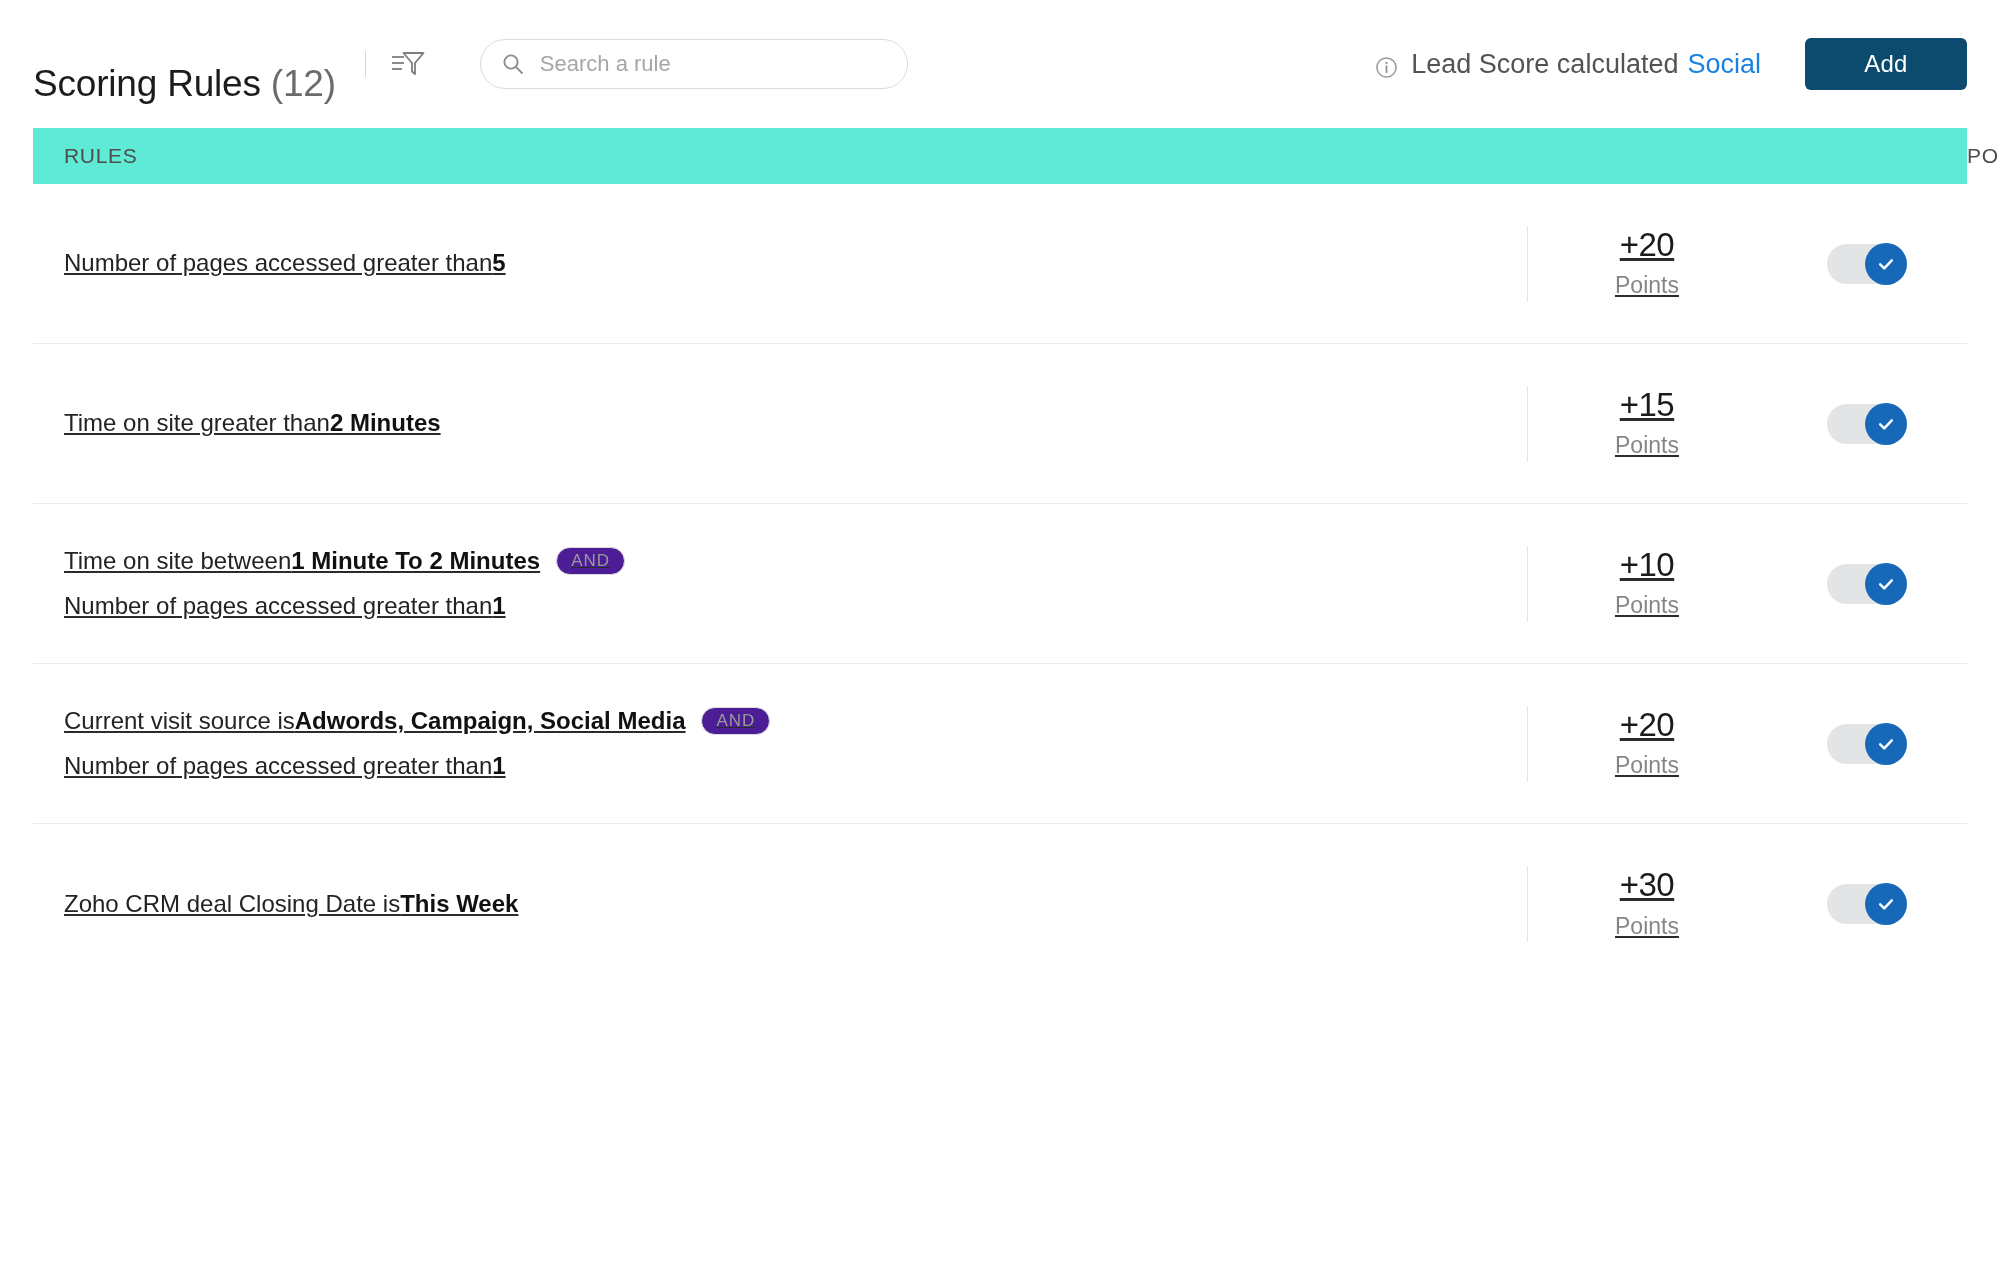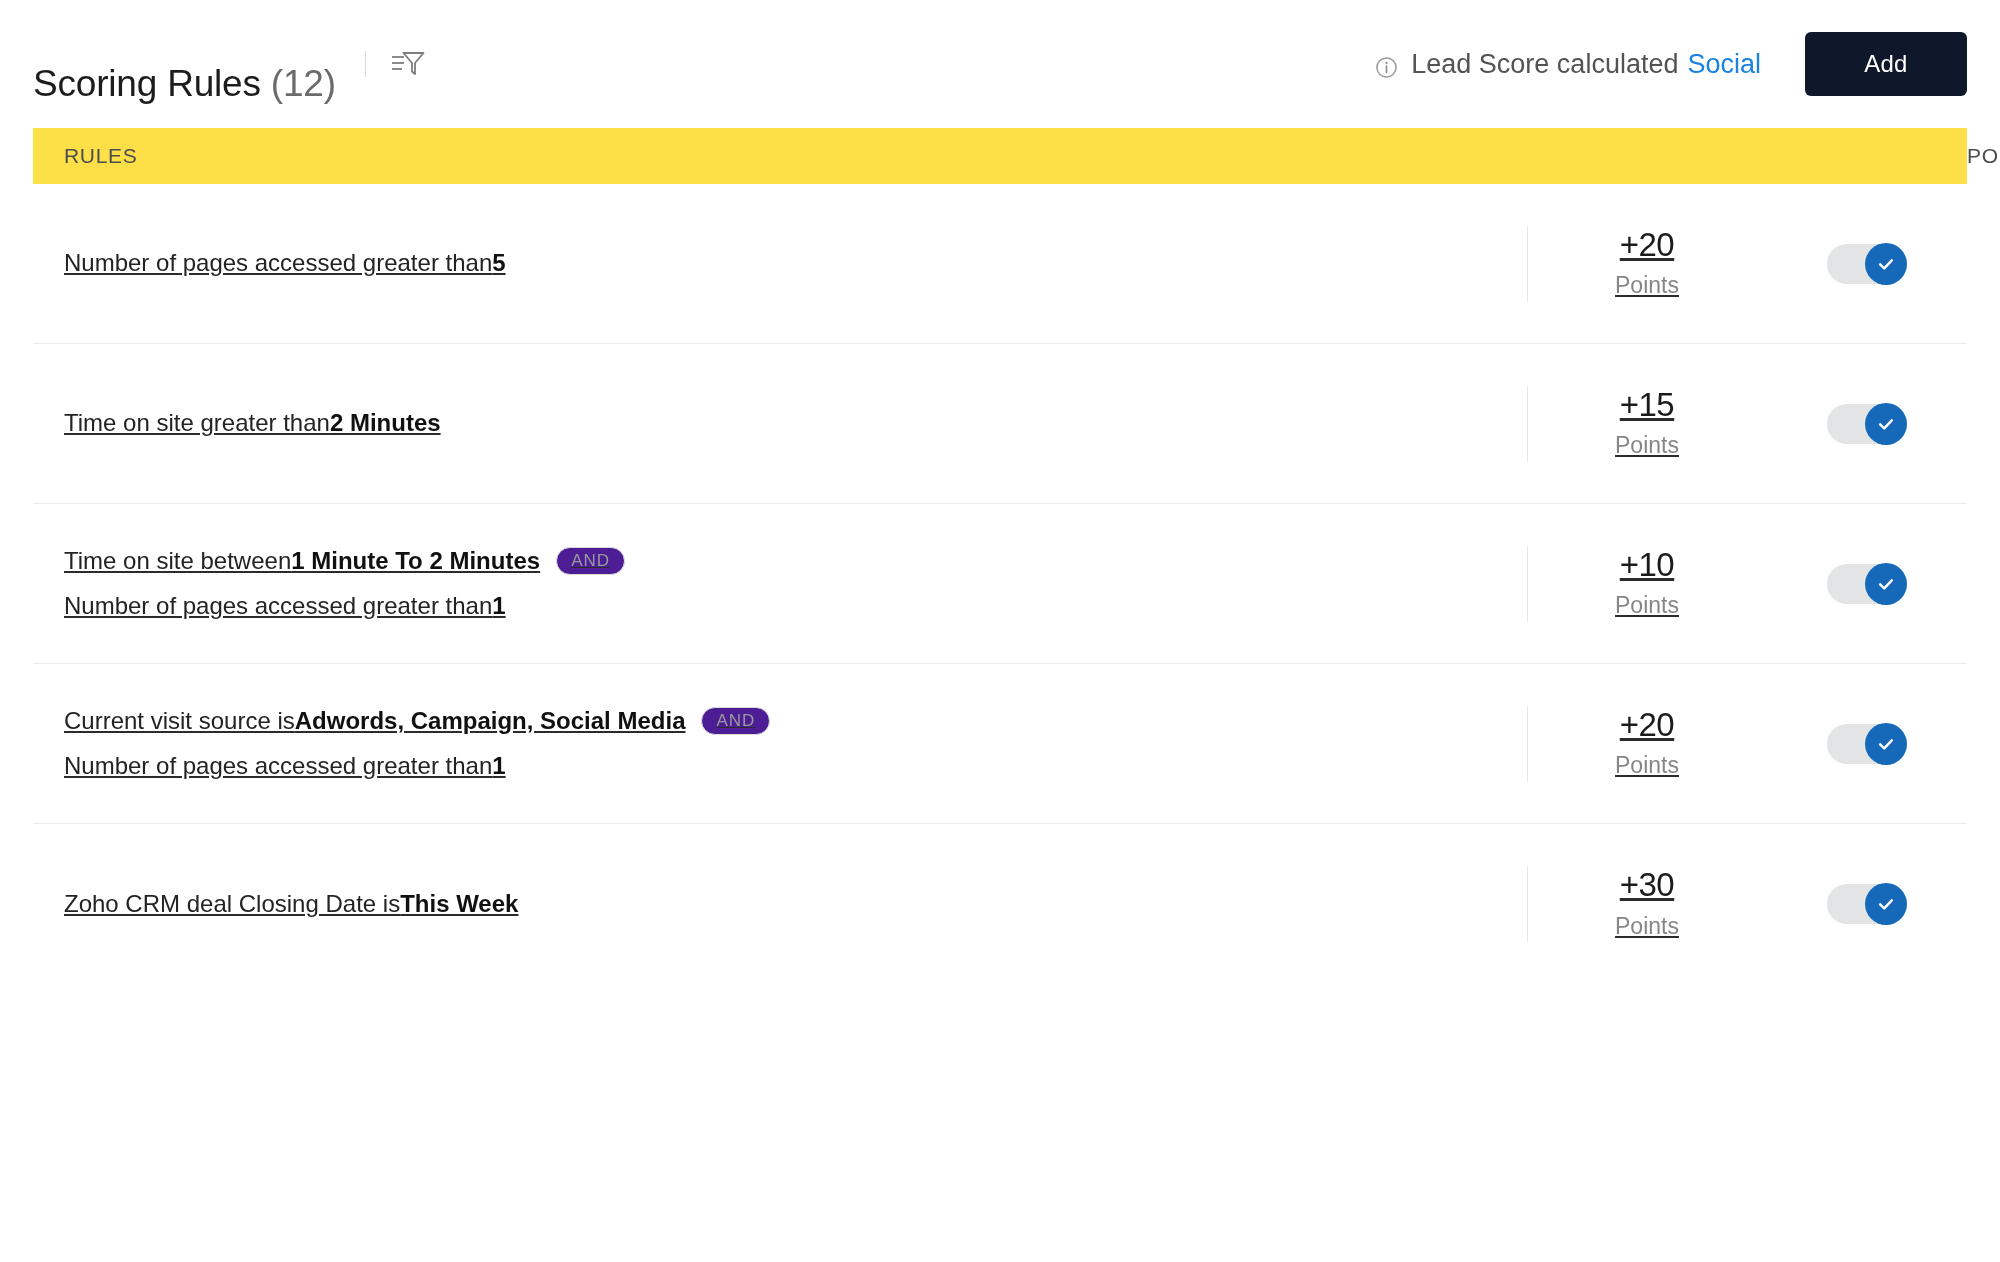--- a/index.html
+++ b/index.html
@@ -104,39 +104,39 @@
     display: flex;
     align-items: center;
   }
   .calc-note .freq-link {
     color: #1a82e2;
     margin-left: 9px;
     cursor: pointer;
   }
   .add-btn {
     margin-left: 44px;
-    background: #0f172a;
+    background: #0c4a6e;
     color: #ffffff;
     border: none;
     border-radius: 6px;
     font-family: "Liberation Sans", sans-serif;
     font-size: 24px;
     width: 162px;
-    height: 64px;
+    height: 52px;
     cursor: pointer;
     letter-spacing: 0.2px;
   }
 
   
   .table {
     margin: 0 33px;
     width: 1934px;
   }
   .table-head {
-    background: #fde047;
+    background: #5eead4;
     height: 56px;
     display: flex;
     align-items: center;
     padding: 0 0 0 31px;
   }
   .th {
     font-size: 21px;
     color: #4d4d4d;
     letter-spacing: 0.7px;
   }
@@ -271,20 +271,29 @@
 
     <div class="filter-btn">
       <svg width="34" height="28" viewBox="0 0 34 28" fill="none" aria-hidden="true">
         <line x1="1" y1="7" x2="13" y2="7" stroke="#7d7d7d" stroke-width="1.8"></line>
         <line x1="1" y1="13" x2="13" y2="13" stroke="#7d7d7d" stroke-width="1.8"></line>
         <line x1="1" y1="19" x2="11" y2="19" stroke="#7d7d7d" stroke-width="1.8"></line>
         <path d="M12.5 3 H32.5 L24 13 V24 L21 21.5 V13 Z" stroke="#7d7d7d" stroke-width="1.8" fill="none" stroke-linejoin="round"></path>
       </svg>
     </div>
 
+    <div class="search-box">
+      <span class="search-ico">
+        <svg width="24" height="24" viewBox="0 0 24 24" fill="none" aria-hidden="true">
+          <circle cx="10" cy="10" r="6.6" stroke="#8e8e8e" stroke-width="1.9"></circle>
+          <line x1="14.9" y1="14.9" x2="21" y2="21" stroke="#8e8e8e" stroke-width="1.9" stroke-linecap="round"></line>
+        </svg>
+      </span>
+      <input class="search-input" type="text" placeholder="Search a rule" style="">
+    </div>
   </div>
 
   <div class="header-right">
     <div class="calc-note">
       <span class="info-ico">
         <svg width="25" height="25" viewBox="0 0 24 24" fill="none" aria-hidden="true">
           <circle cx="12" cy="12" r="9.2" stroke="#9b9b9b" stroke-width="1.5"></circle>
           <circle cx="12" cy="7.6" r="1.05" fill="#8d8d8d"></circle>
           <line x1="12" y1="10.6" x2="12" y2="16.6" stroke="#8d8d8d" stroke-width="1.6" stroke-linecap="round"></line>
         </svg>

